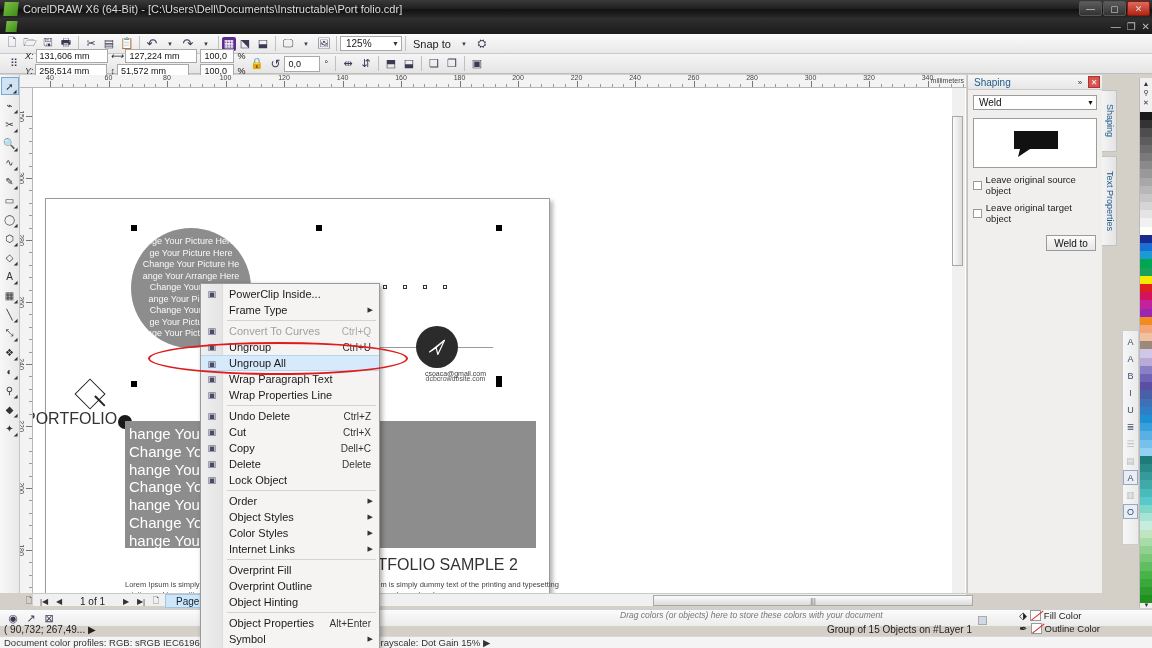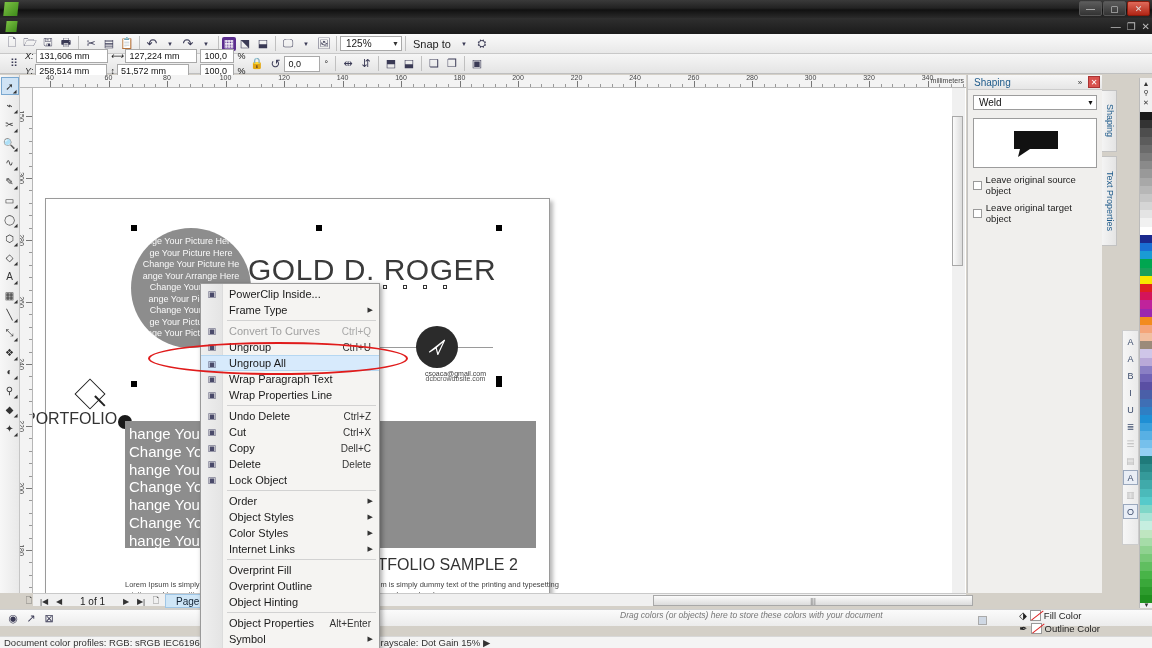--- a/index.html
+++ b/index.html
@@ -336,20 +336,21 @@
   }
   .smallsq{ width:9px;height:9px;border:1px solid #aaa;background:#cfd8e4;}
 </style>
 </head>
 <body>
 
 <div class="app">
 
   <div class="titlebar">
     <div class="appicon"></div>
+    <div class="ttl">CorelDRAW X6 (64-Bit) - [C:\Users\Dell\Documents\Instructable\Port folio.cdr]</div>
     <div class="winbtns">
       <div class="winbtn">—</div>
       <div class="winbtn">▢</div>
       <div class="winbtn close">✕</div>
     </div>
   </div>
 
   <div class="menubar">
     <div class="appicon2"></div>
     <div class="mwin">
@@ -627,21 +628,20 @@
         <span>ge Your Picture Here</span>
         <span>Change Your Picture He</span>
         <span>ange Your Arrange Here</span>
         <span>Change Your Picture</span>
         <span>ange Your Picture He</span>
         <span>Change Your Picture</span>
         <span>ge Your Picture Here</span>
         <span>nge Your Picture Here</span>
       </div>
 
-    <div class="bigtitle">GOLD D. ROGER</div>
 
     <div class="seldash" style="left:345px;top:259px;width:115px;"></div>
     <div class="nodesq" style="left:341px;top:257px"></div>
     <div class="sendcircle">
       <svg width="20" height="20" viewBox="0 0 24 24">
         <path d="M3 18 L21 4 L13 21 L11 13 Z" fill="none" stroke="#ffffff" stroke-width="1.4" stroke-linejoin="round"></path>
         <path d="M11 13 L21 4" fill="none" stroke="#ffffff" stroke-width="1.2"></path>
       </svg>
     </div>
     <div class="mailtxt">
@@ -794,20 +794,23 @@
         <path d="M14 4 L58 4 L58 22 L30 22 L18 30 L20 22 L14 22 Z" fill="#111111"></path>
       </svg>
     </div>
     <div class="dkrow">
       <span class="cbx"></span>
       <span class="lbl">Leave original source object</span>
     </div>
     <div class="dkrow">
       <span class="cbx"></span>
       <span class="lbl">Leave original target object</span>
+    </div>
+    <div class="dkbtnrow">
+      <div class="dkbtnwide">Weld to</div>
     </div>
   </div>
 
   <div class="vtabs">
     <div class="vtab" style="height:62px">Shaping</div>
     <div class="vtab" style="height:90px;margin-top:4px">Text Properties</div>
   </div>
 
   <div class="txtbar" id="txtbar">
       <div class="txtbtn">A</div>
@@ -909,20 +912,24 @@
     <div class="pagetab">Page 1</div>
   </div>
 
   <div class="statusrow">
     <div class="tbtn" style="margin-left:4px">◉</div>
     <div class="tbtn">↗</div>
     <div class="tbtn">⊠</div>
   </div>
   <div class="drag-note">Drag colors (or objects) here to store these colors with your document</div>
 
+  <div class="statusrow2">
+    <span>( 90,732; 267,49... ▶</span>
+    <span class="objinfo">Group of 15 Objects on #Layer 1</span>
+  </div>
 
   <div class="fillrow">
     <div class="r">
       <span style="font-size:10px">⬗</span>
       <span class="noclr"></span>
       <span>Fill Color</span>
     </div>
     <div class="r">
       <span style="font-size:10px">✒</span>
       <span class="noclr"></span>

